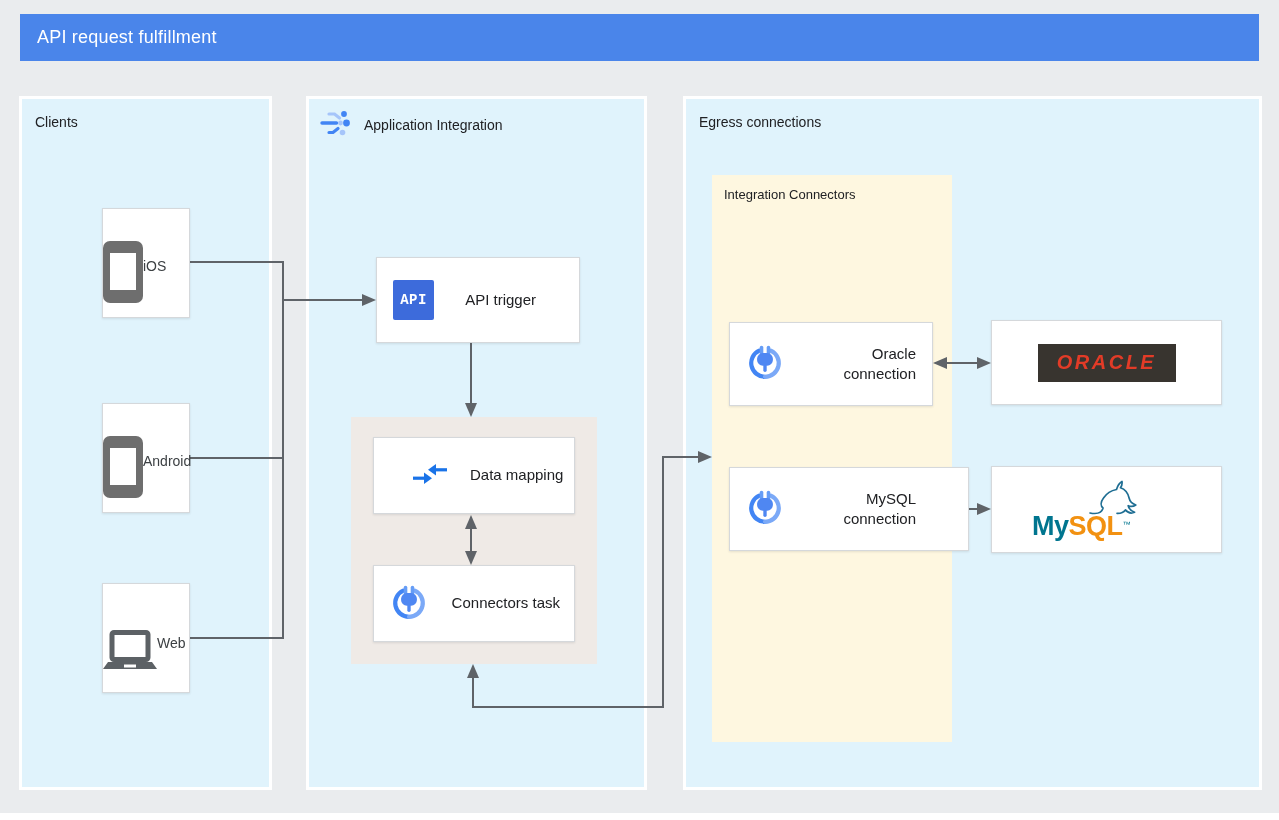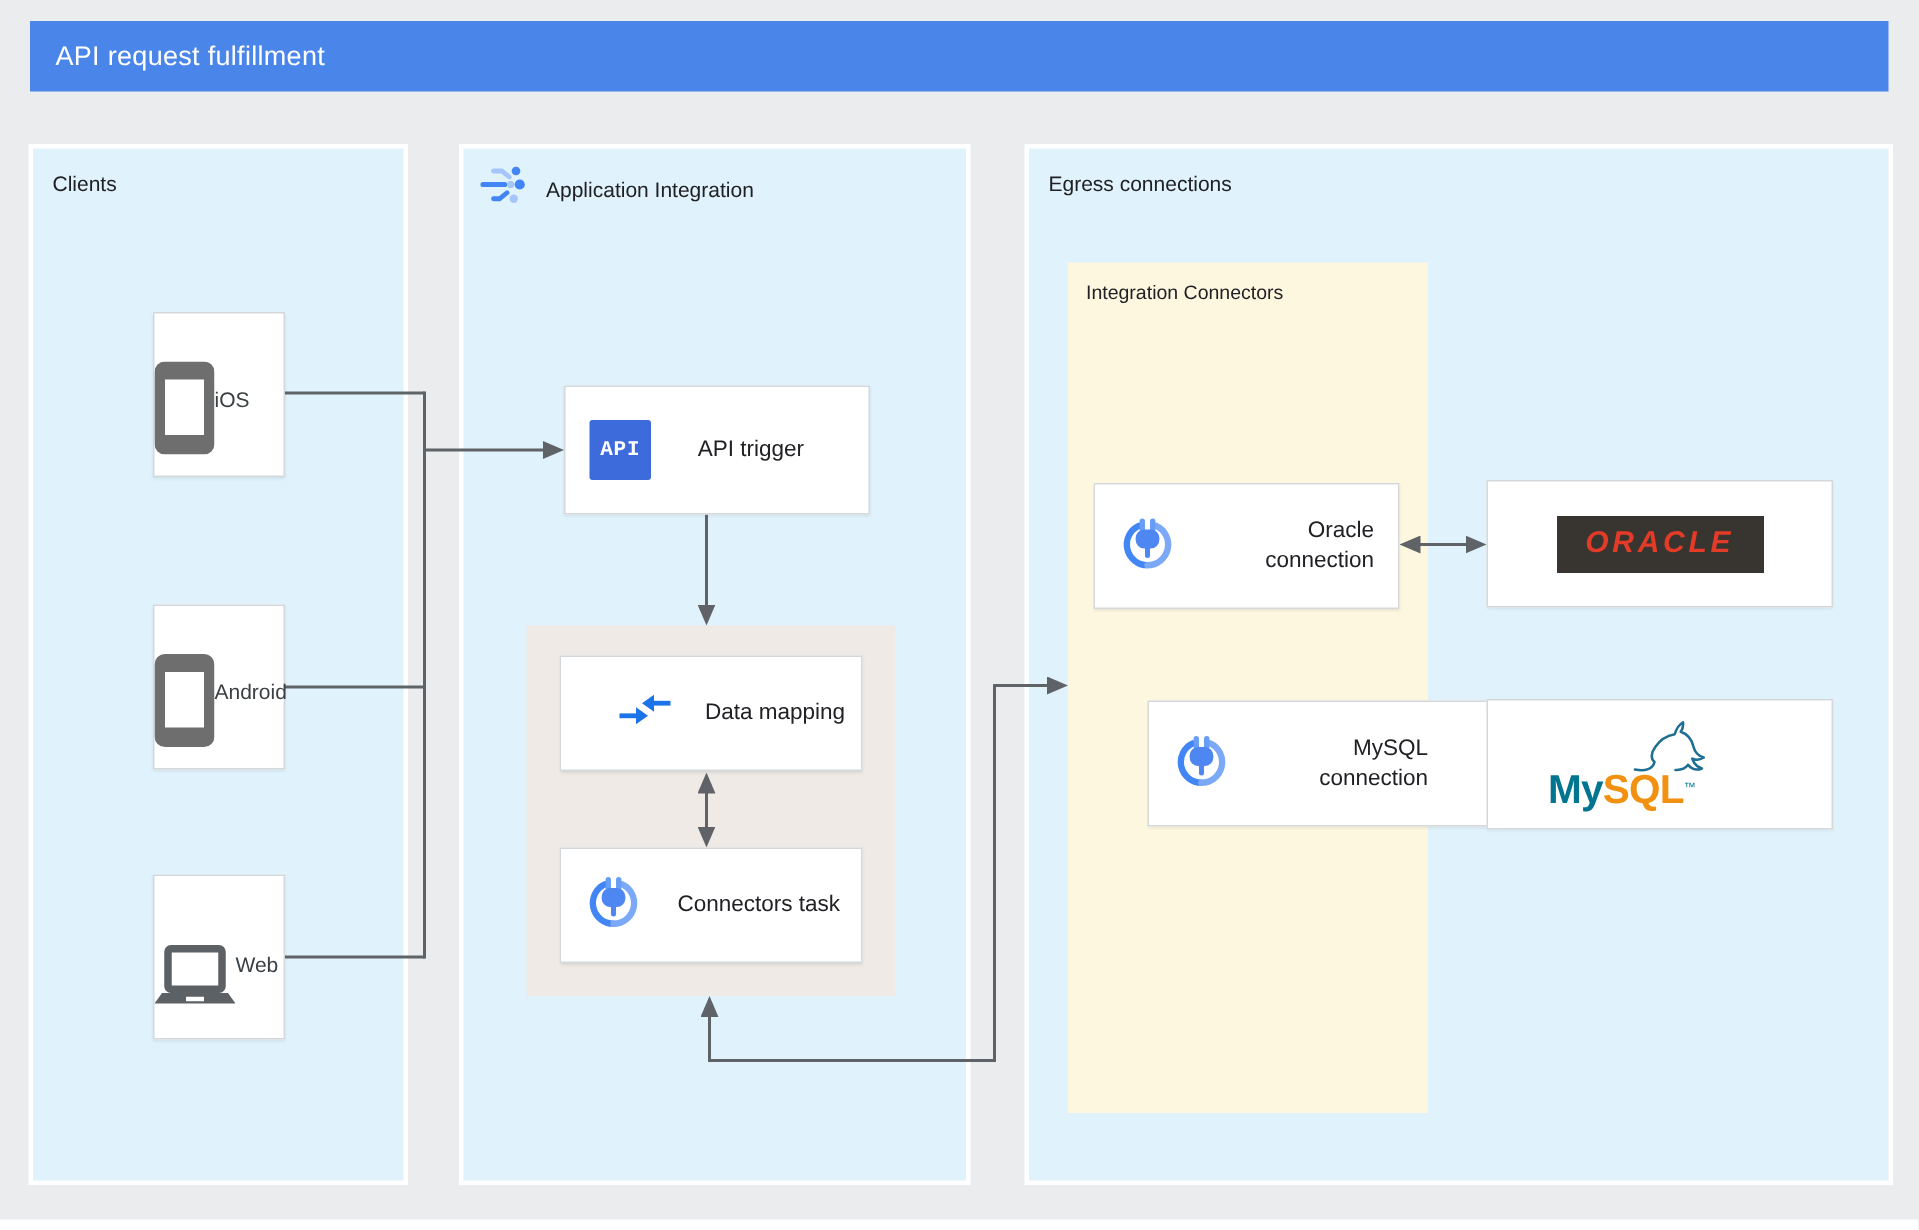--- a/index.html
+++ b/index.html
@@ -32,21 +32,21 @@
   #card-web{left:102px;top:583px;}
   #card-web .dev-icon{margin-top:26px;height:50px;}
   #card-web .dev-label{margin-top:9px;}
 
   .node{display:flex;align-items:center;gap:22px;padding-left:16px;}
   .node .node-label{font-size:15px;color:#202124;line-height:1.35;text-align:right;}
   #node-api-trigger{left:376px;top:257px;width:204px;height:86px;}
   #node-data-mapping{left:373px;top:437px;width:202px;height:77px;padding-left:38px;}
   #node-connectors-task{left:373px;top:565px;width:202px;height:77px;}
   #node-oracle-conn{left:729px;top:322px;width:204px;height:84px;}
-  #node-mysql-conn{left:729px;top:467px;width:240px;height:84px;margin-left:36px;}
+  #node-mysql-conn{left:729px;top:467px;width:240px;height:84px;}
   #node-api-trigger .node-label{width:80px;}
   #node-oracle-conn .node-label,#node-mysql-conn .node-label{width:110px;}
   #node-connectors-task .node-label{width:110px;}
 
   .api-chip{width:41px;height:40px;background:#3D6BDB;border-radius:2px;display:flex;align-items:center;justify-content:center;
     color:#fff;font-family:"Liberation Mono","DejaVu Sans Mono",monospace;font-weight:bold;font-size:14px;letter-spacing:.5px;}
 
   #card-oracle-logo{left:991px;top:320px;width:231px;height:85px;display:flex;align-items:center;justify-content:center;font-style:italic;}
   .oracle-badge{width:138px;height:38px;background:#38342F;display:flex;align-items:center;justify-content:center;}
   .oracle-badge span{color:#E23B27;font-size:20px;font-weight:bold;letter-spacing:2.5px;}

